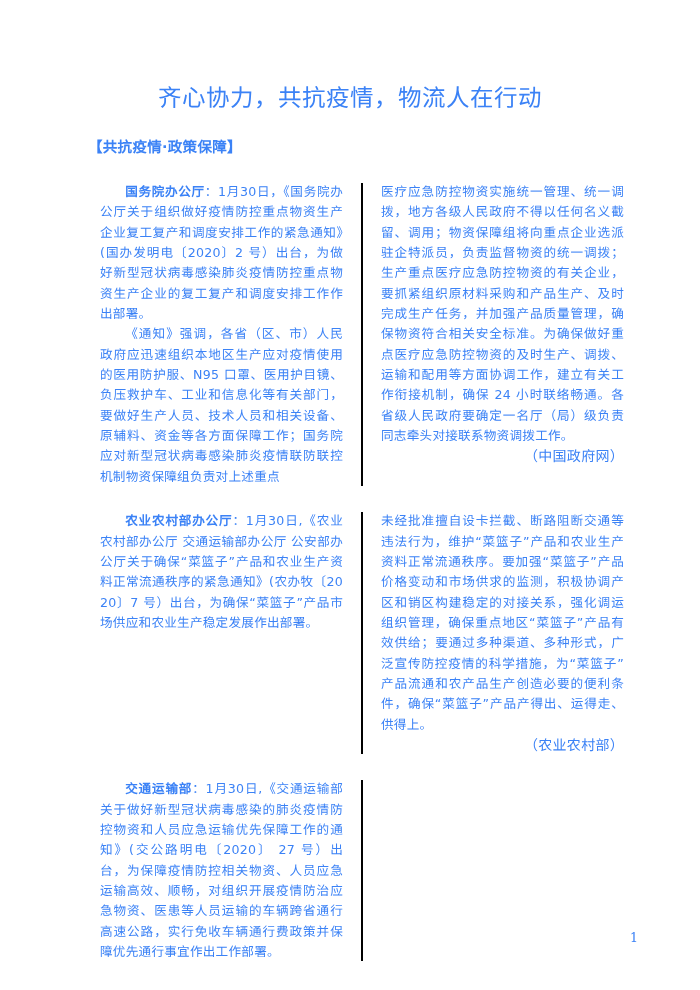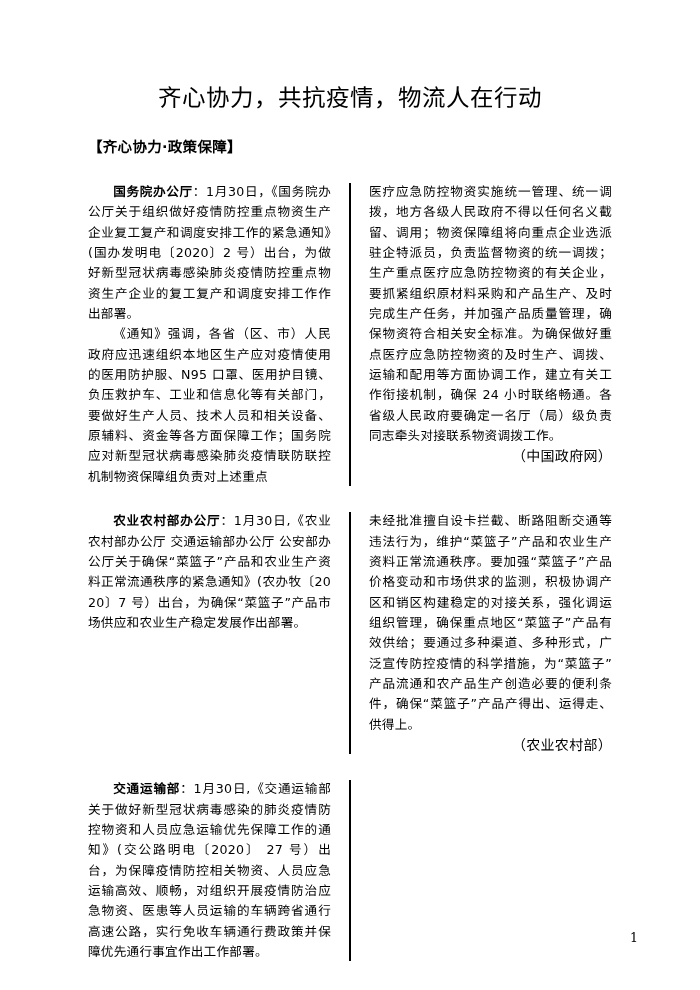--- a/index.html
+++ b/index.html
@@ -10,21 +10,21 @@
   }
 
   .page {
     position: relative;
     width: 700px;
     height: 990px;
     background: #ffffff;
     margin: 0 auto;
     overflow: hidden;
     font-family: "DejaVu Sans", "Liberation Sans", sans-serif;
-    color: #000000;
+    color: #3b82f6;
     box-sizing: border-box;
   }
 
   
   .doc-title {
     position: absolute;
     left: 0;
     right: 0;
     top: 84px;
     text-align: center;
@@ -43,21 +43,21 @@
     font-size: 14.5px;
     font-weight: bold;
     letter-spacing: 0.3px;
     line-height: 1.2;
     margin: 0;
   }
 
   
   .articles {
     position: absolute;
-    left: 88px;
+    left: 100px;
     top: 182px;
     width: 524px;
   }
 
   .article {
     position: relative;
     display: flex;
     flex-direction: row;
     align-items: stretch;
     margin-bottom: 24px;
@@ -133,21 +133,21 @@
     line-height: 1;
   }
 </style>
 </head>
 <body>
 
 <div class="page">
 
   <h1 class="doc-title">齐心协力，共抗疫情，物流人在行动</h1>
 
-  <h2 class="section-header">【齐心协力·政策保障】</h2>
+  <h2 class="section-header">【共抗疫情·政策保障】</h2>
 
   <div class="articles">
 
     <div class="article">
       <div class="col col-left">
         <p class="para"><span class="lead-label">国务院办公厅</span>：1月30日，《国务院办公厅关于组织做好疫情防控重点物资生产企业复工复产和调度安排工作的紧急通知》(国办发明电〔2020〕2 号）出台，为做好新型冠状病毒感染肺炎疫情防控重点物资生产企业的复工复产和调度安排工作作出部署。</p>
         <p class="para">《通知》强调，各省（区、市）人民政府应迅速组织本地区生产应对疫情使用的医用防护服、N95 口罩、医用护目镜、负压救护车、工业和信息化等有关部门，要做好生产人员、技术人员和相关设备、原辅料、资金等各方面保障工作；国务院应对新型冠状病毒感染肺炎疫情联防联控机制物资保障组负责对上述重点</p>
       </div>
       <div class="divider"></div>
       <div class="col col-right">

